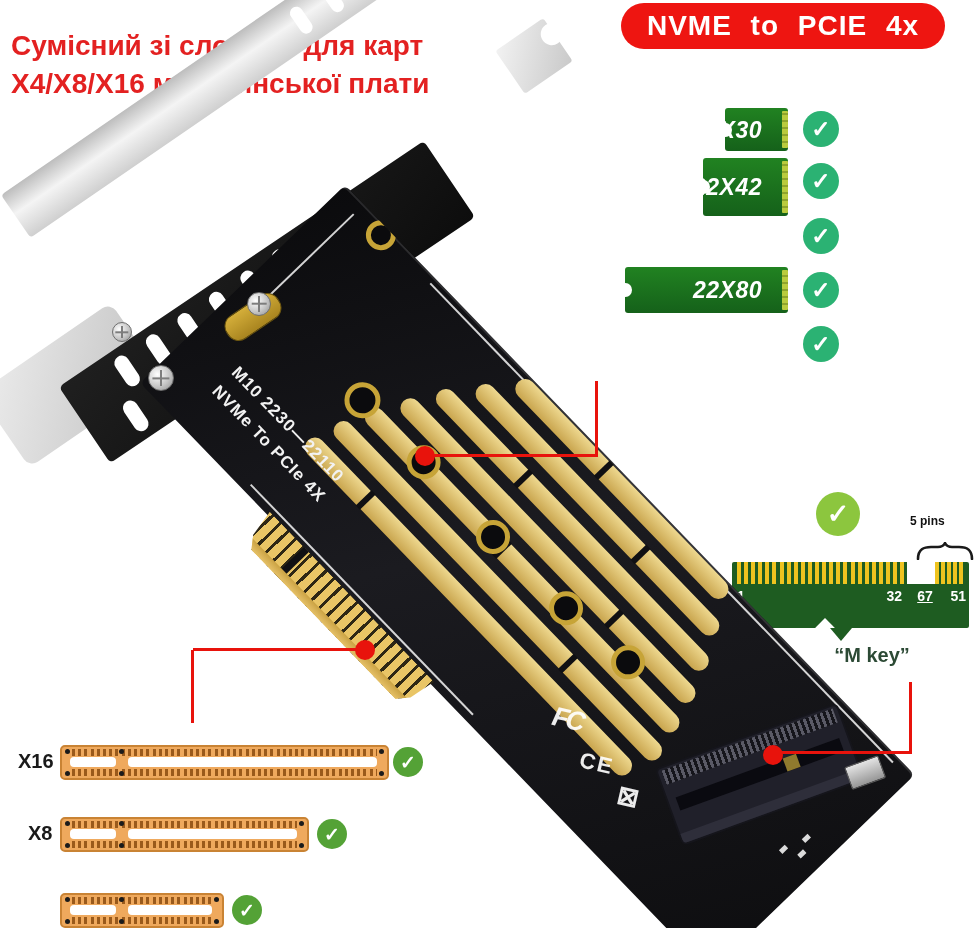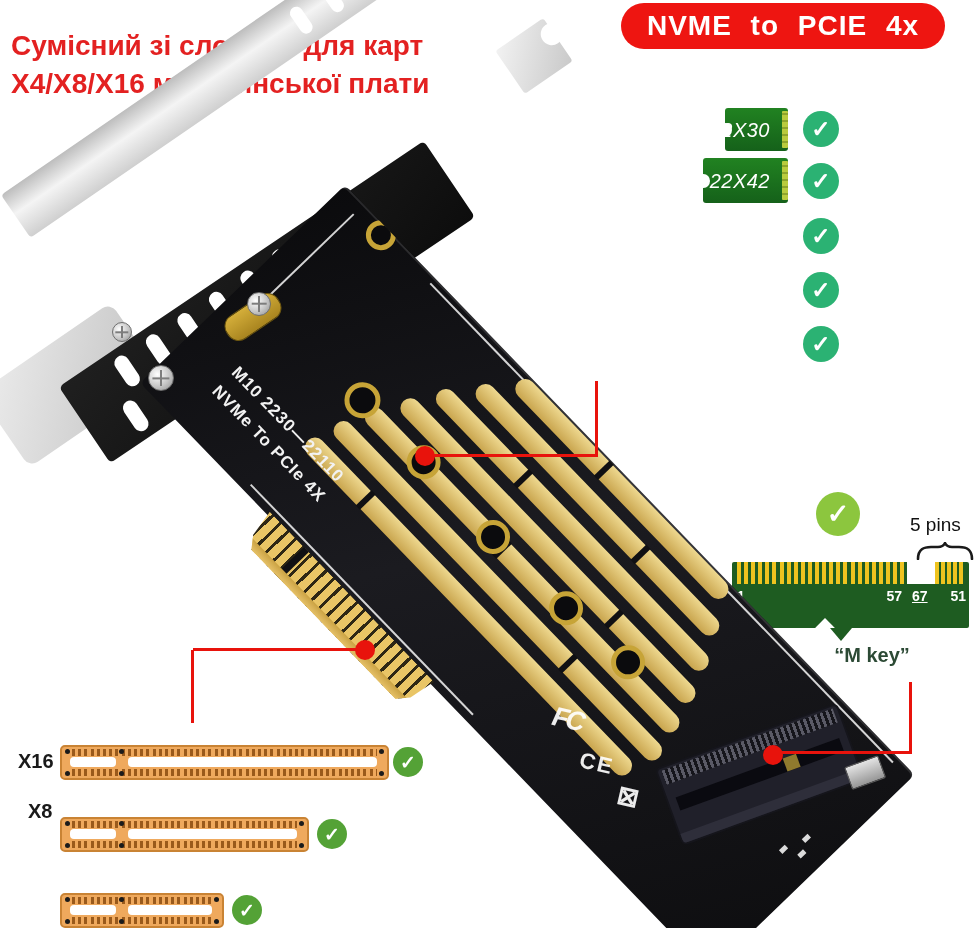--- a/index.html
+++ b/index.html
@@ -12,46 +12,46 @@
   .badge{left:621px;top:3px;width:324px;height:46px;border-radius:24px;background:#ee1511;
          display:flex;align-items:center;justify-content:center;color:#fff;font-weight:bold;
          font-size:28px;letter-spacing:1px;word-spacing:10px;}
 
   
   .ssd-bar{background:linear-gradient(180deg,#218221 0%,#15611a 100%);border-radius:3px;}
   .ssd-bar .gold{position:absolute;right:0;top:3px;bottom:3px;width:6px;
       background:repeating-linear-gradient(0deg,#b9cb3e 0 5px,#8fa42c 5px 7px);border-radius:1px;}
   .ssd-bar .notch{position:absolute;left:-6px;top:50%;margin-top:-7px;width:13px;height:14px;
       border-radius:50%;background:#fff;}
-  .ssd-bar .lbl{position:absolute;right:18px;top:50%;transform:translateY(-50%);
-      color:#fff;font-weight:normal;font-style:italic;font-size:20px;letter-spacing:.5px;}
+  .ssd-bar .lbl{position:absolute;right:26px;top:50%;transform:translateY(-50%);
+      color:#fff;font-weight:bold;font-style:italic;font-size:23px;letter-spacing:.5px;}
   .b1{left:725px;top:108px;width:63px;height:43px;}
-  .b2{left:703px;top:158px;width:85px;height:45px;}
+  .b2{left:703px;top:158px;width:85px;height:58px;}
   .b3{left:664px;top:212px;width:124px;height:46px;}
   .b4{left:625px;top:267px;width:163px;height:46px;}
   .b5{left:565px;top:322px;width:223px;height:45px;}
   .check{border-radius:50%;color:#fff;display:flex;align-items:center;justify-content:center;
          font-weight:bold;}
   .check.em{width:36px;height:36px;background:#2bb273;font-size:23px;}
   .c1{left:803px;top:111px;} .c2{left:803px;top:163px;} .c3{left:803px;top:218px;}
   .c4{left:803px;top:272px;} .c5{left:803px;top:326px;}
 
   
   .check.lg{left:816px;top:492px;width:44px;height:44px;background:#8cc63e;font-size:27px;}
-  .pins-label{left:910px;top:514px;font-size:19px;color:#111;font-weight:400;}
+  .pins-label{left:910px;top:514px;font-size:12px;color:#111;font-weight:700;}
   .brace{left:916px;top:542px;}
   .m2dia{left:732px;top:562px;width:237px;height:66px;background:#1e5c21;border-radius:2px;}
   .m2dia .pmain{position:absolute;left:5px;top:0;width:170px;height:22px;
       background:repeating-linear-gradient(90deg,#eec31f 0 4px,#1e5c21 4px 7.1px);}
   .m2dia .pnotch{position:absolute;left:175px;top:-1px;width:28px;height:23px;background:#fff;}
   .m2dia .p5{position:absolute;left:203px;top:0;width:30px;height:22px;
       background:repeating-linear-gradient(90deg,#eec31f 0 3.6px,#1e5c21 3.6px 6px);}
   .m2dia .num{position:absolute;top:26px;color:#fff;font-size:14px;font-weight:bold;}
   .m2dia .n1{left:5px;} .m2dia .n57{left:140px;width:30px;text-align:right;}
-  .m2dia .n67{left:180px;width:26px;text-align:left;text-decoration:underline;} .m2dia .n75{left:206px;width:28px;text-align:right;}
+  .m2dia .n67{left:180px;width:26px;text-align:center;text-decoration:underline;} .m2dia .n75{left:206px;width:28px;text-align:right;}
   .m2dia .cut{position:absolute;left:86px;top:59px;width:14px;height:14px;background:#fff;
       transform:rotate(45deg);}
   .m2dia .tail{position:absolute;left:98px;top:66px;width:0;height:0;
       border-left:11px solid transparent;border-right:11px solid transparent;
       border-top:13px solid #1e5c21;}
   .mkey{left:812px;top:644px;width:120px;text-align:center;font-size:20px;font-weight:bold;
         color:#2c4a35;}
 
   
   .pslot{background:#efa95d;border:2px solid #c98334;border-radius:5px;}
@@ -60,21 +60,21 @@
   .pslot .pt{top:2px;} .pslot .pb{bottom:2px;}
   .pslot .w1{position:absolute;left:8px;width:46px;top:10px;height:10px;background:#fff;border-radius:4px;}
   .pslot .w2{position:absolute;left:66px;right:10px;top:10px;height:10px;background:#fff;border-radius:4px;}
   .pslot .dot{position:absolute;width:5px;height:5px;border-radius:50%;background:#1b1b1b;}
   .d-tl{left:3px;top:2px;} .d-bl{left:3px;bottom:2px;} .d-ml{left:57px;top:2px;}
   .d-mb{left:57px;bottom:2px;} .d-tr{right:3px;top:2px;} .d-br{right:3px;bottom:2px;}
   .s16{left:60px;top:745px;width:325px;height:31px;}
   .s8{left:60px;top:817px;width:245px;height:31px;}
   .s4{left:60px;top:893px;width:160px;height:31px;}
   .slot-lbl{font-size:20px;font-weight:bold;color:#1a1a1a;}
-  .l16{left:18px;top:750px;} .l8{left:28px;top:800px;} .l4{left:28px;top:936px;}
+  .l16{left:18px;top:750px;} .l8{left:28px;top:822px;} .l4{left:28px;top:936px;}
   .check.sg{width:30px;height:30px;background:#54a236;font-size:19px;}
   .cs16{left:393px;top:747px;} .cs8{left:317px;top:819px;} .cs4{left:232px;top:895px;}
 
   
   .rdot{width:20px;height:20px;border-radius:50%;background:#e8130c;z-index:40;}
   .rline{background:#e8130c;z-index:40;}
   .a1d{left:415px;top:446px;} .a1h{left:425px;top:454px;width:173px;height:3px;}
   .a1v{left:595px;top:381px;width:3px;height:76px;}
   .a2d{left:355px;top:640px;} .a2h{left:193px;top:648px;width:172px;height:3px;}
   .a2v{left:191px;top:650px;width:3px;height:73px;}
@@ -248,37 +248,42 @@
   <div class="abs ssd-bar b1">
     <span class="notch"></span>
     <span class="gold"></span>
     <span class="lbl">22X30</span>
   </div>
   <div class="abs ssd-bar b2">
     <span class="notch"></span>
     <span class="gold"></span>
     <span class="lbl">22X42</span>
   </div>
+  <div class="abs ssd-bar b4">
+    <span class="notch"></span>
+    <span class="gold"></span>
+    <span class="lbl">22X80</span>
+  </div>
   <div class="abs check em c1">✓</div>
   <div class="abs check em c2">✓</div>
   <div class="abs check em c3">✓</div>
   <div class="abs check em c4">✓</div>
   <div class="abs check em c5">✓</div>
 
   <div class="abs check lg">✓</div>
   <div class="abs pins-label">5 pins</div>
   <svg class="abs brace" width="58" height="18" viewBox="0 0 58 18">
     <path d="M2 17 C2 7 8 5 15 5 L22 5 C26 5 28 3 29 1 C30 3 32 5 36 5 L43 5 C50 5 56 7 56 17" fill="none" stroke="#1a1a1a" stroke-width="2.6" stroke-linecap="round"></path>
   </svg>
   <div class="abs m2dia">
     <div class="pmain"></div>
     <div class="pnotch"></div>
     <div class="p5"></div>
     <span class="num n1">1</span>
-    <span class="num n57">57</span>
+    <span class="num n57">32</span>
     <span class="num n67">67</span>
     <span class="num n75">51</span>
     <div class="cut"></div>
     <div class="tail"></div>
   </div>
   <div class="abs mkey">“M key”</div>
 
   <div class="abs slot-lbl l16">X16</div>
   <div class="abs pslot s16">
     <span class="pt"></span>

